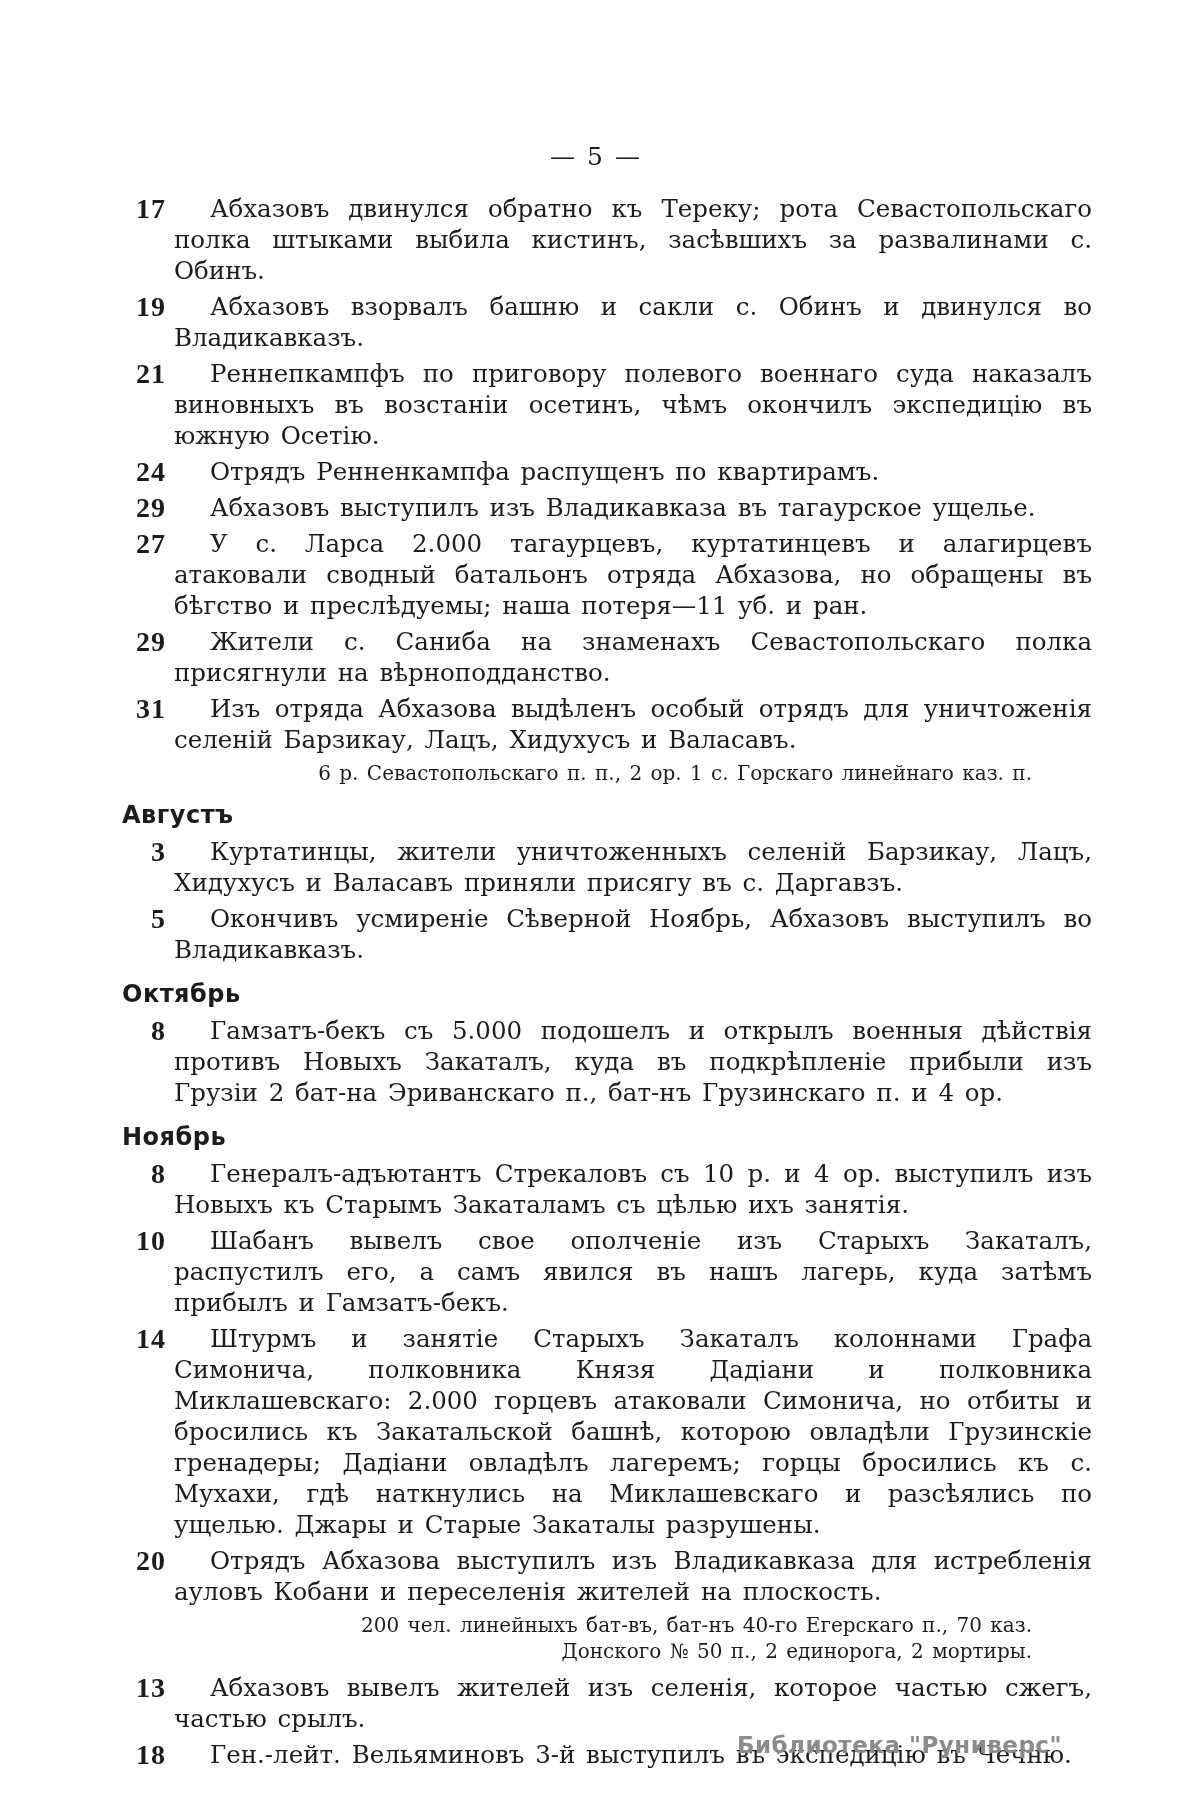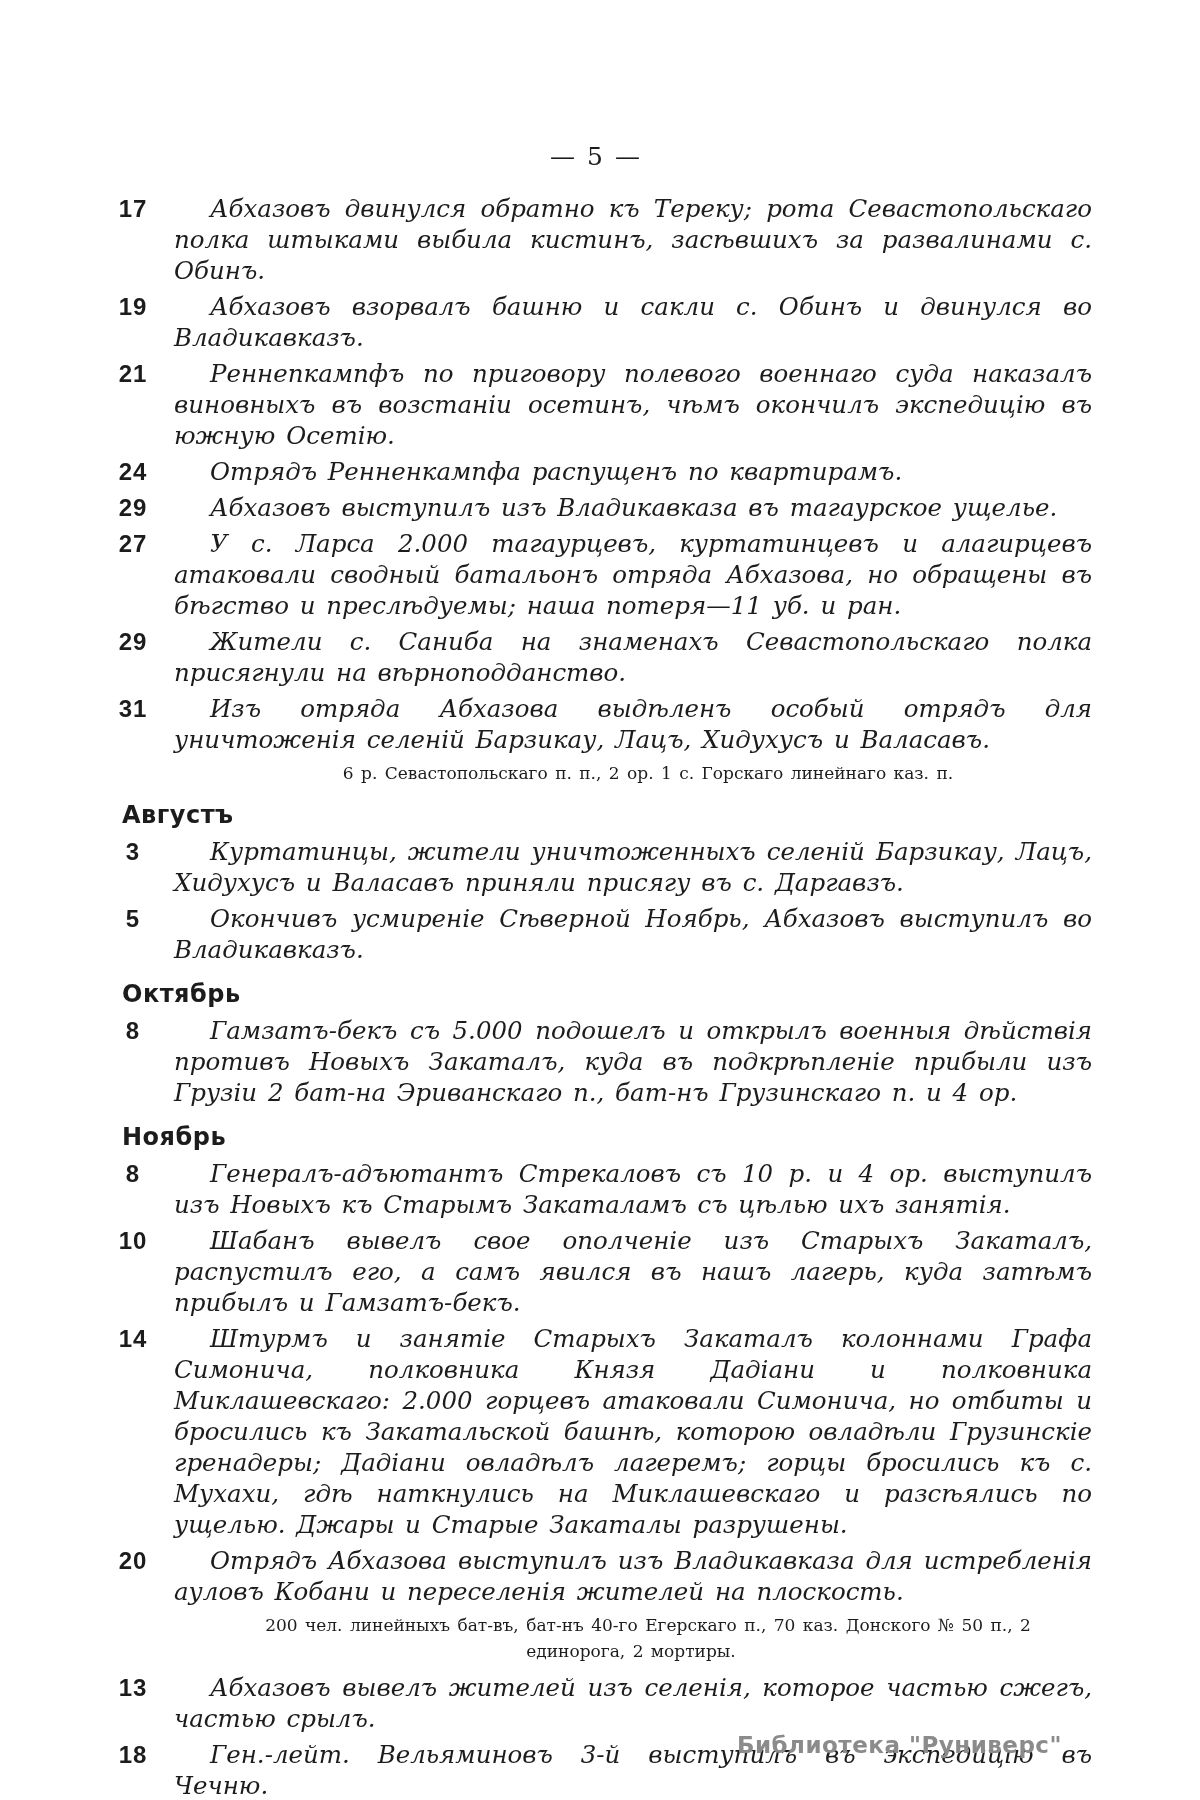--- a/index.html
+++ b/index.html
@@ -32,51 +32,50 @@
     letter-spacing: 2px;
     margin-bottom: 22px;
   }
   .entry {
     display: flex;
     align-items: flex-start;
     margin-bottom: 5px;
   }
   .day {
     flex: 0 0 66px;
-    text-align: center;
-    font-family: Liberation Sans, sans-serif;
+    text-align: right;
+    font-family: Liberation Serif, serif;
     font-weight: bold;
-    font-size: 24px;
+    font-size: 28px;
     line-height: 31px;
     letter-spacing: 1px;
   }
   .txt {
     flex: 1;
     margin-left: 8px;
     font-size: 24.5px;
     line-height: 31px;
     text-align: justify;
     text-indent: 36px;
     word-spacing: 3px;
-    font-style: italic;
   }
   .month {
     font-family: "DejaVu Sans", sans-serif;
     font-weight: bold;
     font-size: 24px;
     line-height: 30px;
     margin: 14px 0 6px 22px;
     letter-spacing: 0.5px;
   }
   .note {
     margin: 0 60px 8px 130px;
-    font-size: 17px;
+    font-size: 20px;
     line-height: 26px;
     text-indent: 34px;
-    text-align: center;
+    text-align: right;
     word-spacing: 2px;
   }
   .watermark {
     position: absolute;
     right: 138px;
     top: 1732px;
     font-family: "DejaVu Sans", sans-serif;
     font-size: 23px;
     font-weight: bold;
     color: #8b8b8e;

